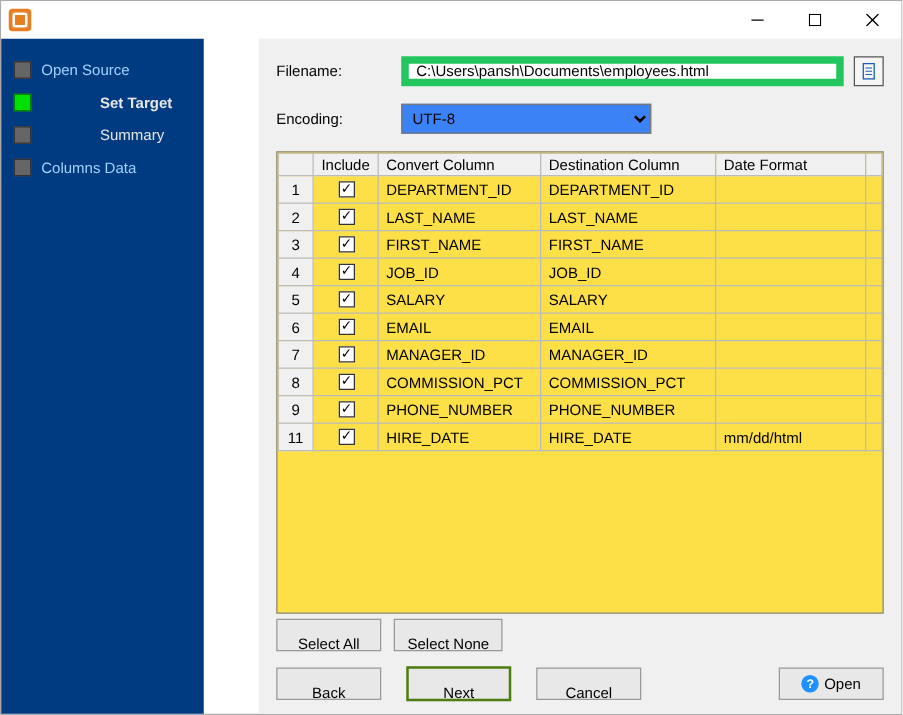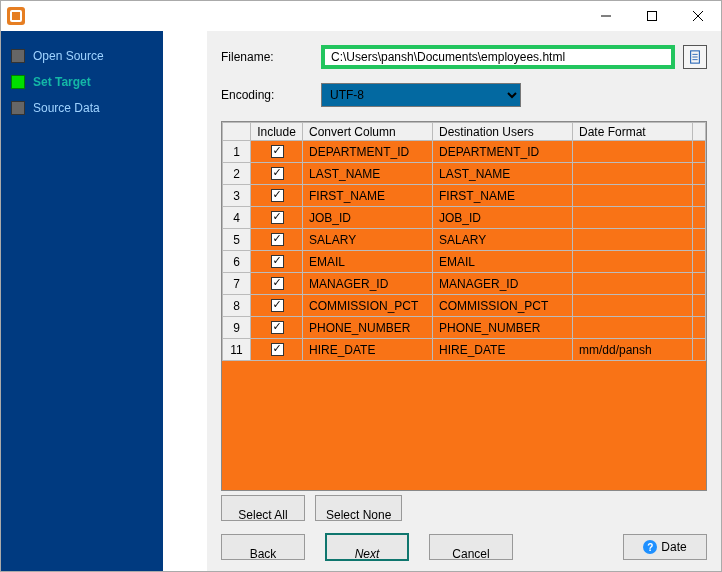--- a/index.html
+++ b/index.html
@@ -67,68 +67,68 @@
     border: 1px solid #333;
     margin-right: 8px;
     flex-shrink: 0;
   }
   .side-box.active {
     background: #00e000;
     border: 1px solid #008000;
   }
   .side-item.current { font-weight: bold; }
   .side-link { color: #9fd3ff; }
-  .side-plain { color: #14b8a6; }
+  .side-plain { color: #e5e5e5; margin-left: 47px; }
 
   .main {
     flex: 1;
     background: #f0f0f0;
     display: flex;
     flex-direction: column;
     padding: 14px 14px 10px 14px;
     min-width: 0;
     margin-left: 44px;
   }
   .form-row {
     display: flex;
     align-items: center;
     margin-bottom: 14px;
   }
   .form-label { width: 100px; }
   .filename-input {
     flex: 1;
     height: 24px;
-    border: 4px solid #22c55e;
+    border: 6px solid #22c55e;
     background: #fff;
     padding: 2px 6px;
     font-family: inherit;
     font-size: 12px;
   }
   .browse-btn {
     width: 24px; height: 24px;
     margin-left: 8px;
     border: 1px solid #555;
     background: #f5f5f5;
     display: flex; align-items: center; justify-content: center;
     cursor: pointer;
   }
   .browse-btn svg { width: 14px; height: 14px; }
   .encoding-select {
     width: 200px; height: 24px;
     border: 1px solid #777;
-    background: #0369a1;
+    background: #3b82f6;
     font-family: inherit; font-size: 12px;
     padding: 0 4px;
   }
   .section-label { margin: 12px 0 8px 0; }
 
   .grid-wrap {
     flex: 1;
     border: 1px solid #888;
-    background: #f97316;
+    background: #fde047;
     overflow: auto;
     min-height: 0;
   }
   table.grid {
     border-collapse: collapse;
     width: 100%;
     font-size: 12px;
   }
   table.grid th, table.grid td {
     border: 1px solid #bbb;
@@ -175,22 +175,21 @@
     min-width: 84px;
     height: 24px;
     background: #e8e8e8;
     border: 1px solid #999;
     font-family: inherit;
     font-size: 12px;
     cursor: pointer;
     padding: 12px 10px;
   }
   .btn.primary {
-    border: 2px solid #0f766e;
-    font-style: italic;
+    border: 2px solid #4d7c0f;
   }
   .footer {
     display: flex;
     align-items: center;
     gap: 20px;
     margin-top: 12px;
   }
   .footer .spacer { flex: 1; }
   .help-btn {
     display: flex; align-items: center; justify-content: center;
@@ -241,21 +240,25 @@
         <div class="side-item">
           <div class="side-box"></div>
           <span class="side-link">Open Source</span>
         </div>
         <div class="side-item current">
           <div class="side-box active"></div>
           <span class="side-plain">Set Target</span>
         </div>
         <div class="side-item">
           <div class="side-box"></div>
-          <span class="side-link">Source Data</span>
+          <span class="side-plain">Summary</span>
+        </div>
+        <div class="side-item">
+          <div class="side-box"></div>
+          <span class="side-link">Columns Data</span>
         </div>
       </div>
 
     <div class="main">
 
       <div class="form-row">
         <div class="form-label">Filename:</div>
         <input class="filename-input" type="text" value="C:\Users\pansh\Documents\employees.html" style="">
         <div class="browse-btn">
           <svg viewBox="0 0 16 16">
@@ -273,21 +276,21 @@
       </div>
 
 
       <div class="grid-wrap">
         <table class="grid">
           <thead>
             <tr>
               <th class="rownum"></th>
               <th class="col-include">Include</th>
               <th class="col-source">Convert Column</th>
-              <th class="col-dest">Destination Users</th>
+              <th class="col-dest">Destination Column</th>
               <th class="col-date">Date Format</th>
               <th></th>
             </tr>
           </thead>
           <tbody id="grid-body">
               <tr>
                 <td class="rownum">1</td>
                 <td class="col-include"><input type="checkbox" class="chk" checked="" style=""></td>
                 <td class="col-source">DEPARTMENT_ID</td>
                 <td class="col-dest">DEPARTMENT_ID</td>
@@ -356,38 +359,38 @@
                 <td class="col-source">PHONE_NUMBER</td>
                 <td class="col-dest">PHONE_NUMBER</td>
                 <td class="col-date"></td>
                 <td></td>
               </tr>
               <tr>
                 <td class="rownum">11</td>
                 <td class="col-include"><input type="checkbox" class="chk" checked="" style=""></td>
                 <td class="col-source">HIRE_DATE</td>
                 <td class="col-dest">HIRE_DATE</td>
-                <td class="col-date">mm/dd/pansh</td>
+                <td class="col-date">mm/dd/html</td>
                 <td></td>
               </tr>
             </tbody>
         </table>
       </div>
 
       <div class="sel-row">
         <button class="btn">Select All</button>
         <button class="btn">Select None</button>
       </div>
 
       <div class="footer">
         <button class="btn">Back</button>
         <button class="btn primary">Next</button>
         <button class="btn">Cancel</button>
         <div class="spacer"></div>
         <button class="btn help-btn">
           <span class="help-icon">?</span>
-          <span>Date</span>
+          <span>Open</span>
         </button>
       </div>
 
     </div>
   </div>
 </div>
 
 </body></html>

